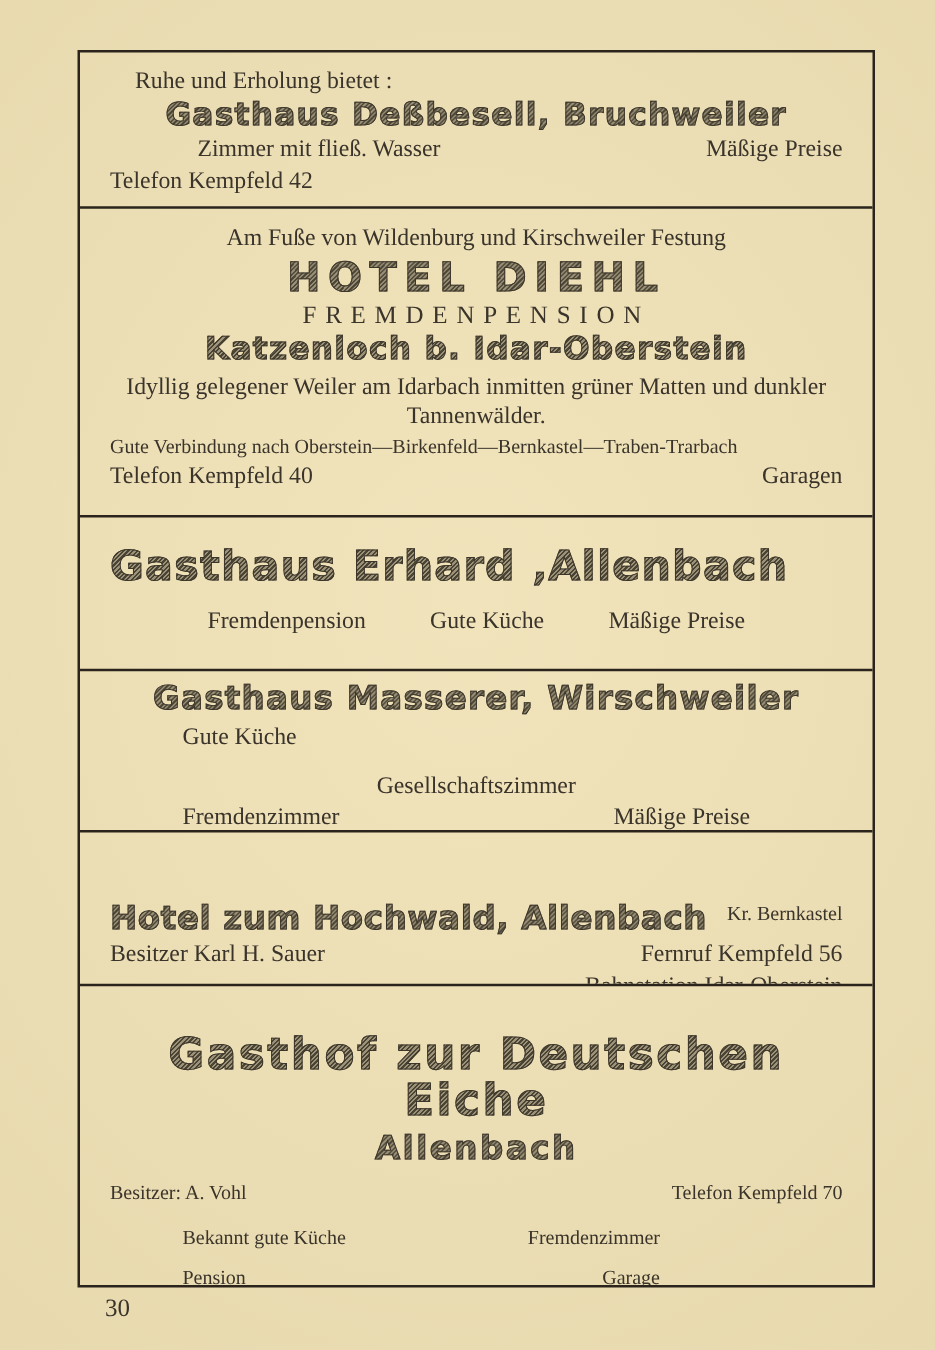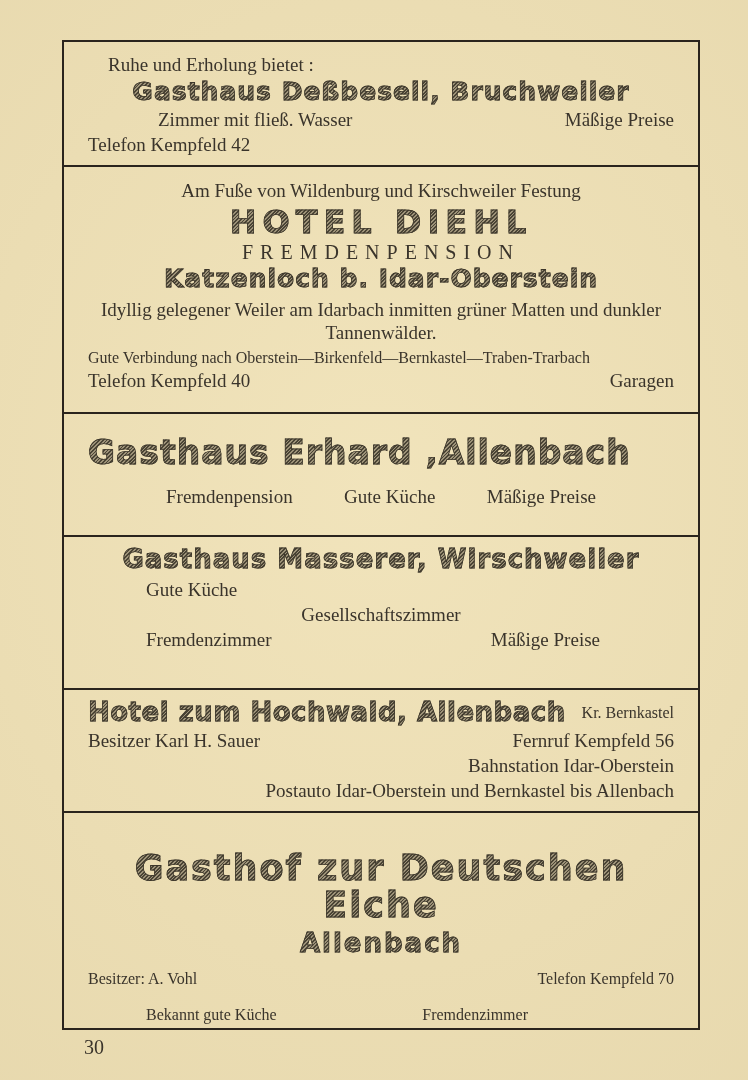--- a/index.html
+++ b/index.html
@@ -64,29 +64,29 @@
   .ad2 .desc { margin-top: 5px; }
   .ad2 .connections { text-align: left; margin-top: 3px; }
   .ad2 .bottom { margin-top: 1px; }
 
   
   .ad3 { height: 123px; padding: 22px 24px 0; }
   .ad3 .title { font-size: 33px; text-align: left; letter-spacing: 1px; }
   .ad3 .features { margin-top: 14px; padding: 0 78px; }
 
   
-  .ad4 { height: 153px; padding: 9px 24px 0; }
+  .ad4 { height: 129px; padding: 9px 24px 0; }
   .ad4 .title { font-size: 26px; text-align: center; letter-spacing: 1px; }
   .ad4 .r { padding: 0 74px 0 58px; margin-top: 5px; }
-  .ad4 .mid { text-align: center; margin-top: 1px; }
+  .ad4 .mid { text-align: center; margin-top: 15px; }
   .ad4 .r2 { padding: 0 74px 0 58px; margin-top: 1px; }
 
   
   .ad5 { height: 123px; padding: 9px 24px 0; }
-  .ad5 .head { display: flex; justify-content: space-between; align-items: center; }
+  .ad5 .head { display: flex; justify-content: space-between; align-items: flex-start; margin-top: 47px; }
   .ad5 .title { font-size: 26px; letter-spacing: 0.5px; }
   .ad5 .ownerrow { margin-top: 3px; }
   .ad5 .c { text-align: right; margin-top: 1px; }
 
   
   .ad6 { flex: 1; padding: 37px 24px 0; }
   .ad6 .title { font-size: 35px; text-align: center; letter-spacing: 2px; }
   .ad6 .subtitle { font-size: 26px; text-align: center; letter-spacing: 2px; margin-top: 6px; }
   .ad6 .ownerrow { margin-top: 12px; }
   .ad6 .cols { padding-left: 58px; padding-right: 146px; margin-top: 16px; }

